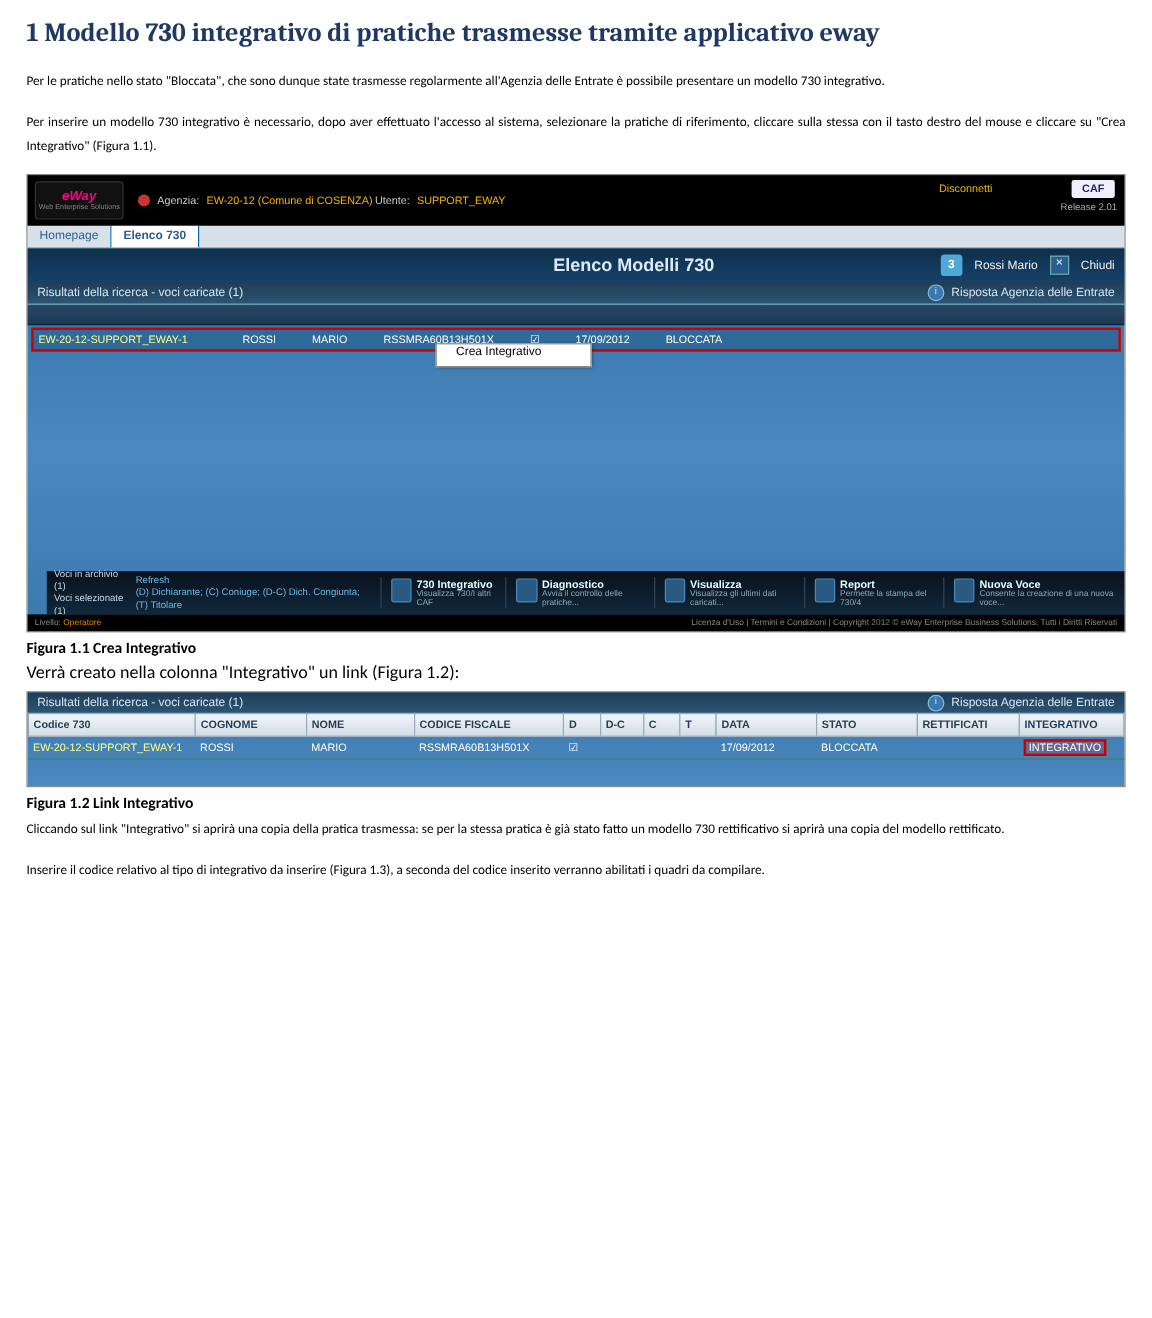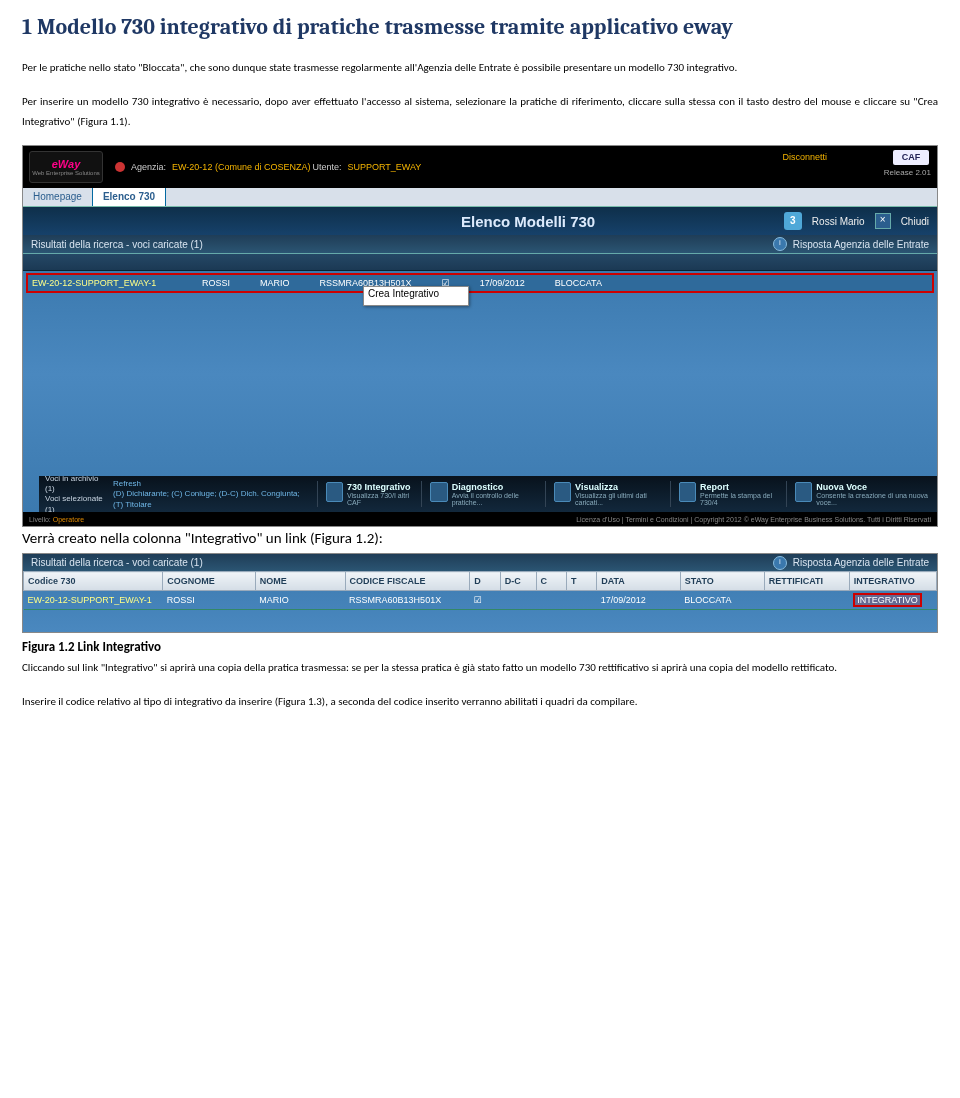--- a/index.html
+++ b/index.html
@@ -30,21 +30,21 @@
   .ss1 .titlebar .title { font-size:15px; font-weight:bold; color:#dceafc; margin-right:auto; margin-left:430px;}
   .ss1 .titlebar .num { width:18px; height:18px; background:#4fa8d8; color:#fff; border-radius:3px; text-align:center; line-height:18px; font-weight:bold;}
   .ss1 .titlebar .user { font-size:10px; color:#eee;}
   .ss1 .titlebar .closebtn { width:14px; height:14px; background:#2b5e8e; border:1px solid #6aa; text-align:center; line-height:12px;}
   .ss1 .results { height:18px; background:linear-gradient(#1f3d57,#2b5573); display:flex; align-items:center; padding:0 8px; font-size:10px; color:#d8e4f0; justify-content:space-between;}
   .ss1 .results .info-icon { width:12px; height:12px; border-radius:50%; background:#3a78ad; border:1px solid #8bd; text-align:center; line-height:10px; font-size:8px;}
   .ss1 .headerrow { height:16px; background:linear-gradient(#254866,#1b3954); border-top:1px solid #6aa; border-bottom:1px solid #0a2030;}
   .ss1 .datarow { height:16px; display:flex; align-items:center; padding:0 4px; gap:30px; font-size:9px; background:#2f6a9b; border:2px solid #c00; margin:2px 3px;}
   .ss1 .datarow .code { color:#ff8; width:140px;}
   .ss1 .datarow span { color:#fff;}
-  .ss1 .ctxmenu { position:absolute; top:140px; left:340px; width:96px; height:16px; background:#fff; color:#000; font-size:10px; padding:1px 4px; border:1px solid #888; box-shadow:1px 1px 3px rgba(0,0,0,.4);}
+  .ss1 .ctxmenu { position:absolute; top:140px; left:340px; width:96px; height:16px; background:#fff; color:#000; font-size:10px; padding:1px 16px; border:1px solid #888; box-shadow:1px 1px 3px rgba(0,0,0,.4);}
   .ss1 .bottombar { position:absolute; bottom:14px; left:16px; right:0; height:36px; background:linear-gradient(#08121c,#12283c); display:flex; align-items:center; padding:0 6px; gap:8px;}
   .ss1 .bottombar .col { font-size:8px; color:#c8d4e0; line-height:1.3; display:flex; flex-direction:column;}
   .ss1 .bottombar .col.blue { color:#6fb6e6;}
   .ss1 .bottombar .sep { width:1px; height:26px; background:#345;}
   .ss1 .bottombar .btn { display:flex; gap:4px; align-items:flex-start;}
   .ss1 .bottombar .btn .ic { width:18px; height:18px; background:#2a5a82; border:1px solid #4a8ab8; border-radius:2px;}
   .ss1 .bottombar .btn .txt { display:flex; flex-direction:column;}
   .ss1 .bottombar .btn .txt .t { color:#dff; font-weight:bold; font-size:9px;}
   .ss1 .bottombar .btn .txt .s { color:#8ab; font-size:7px;}
   .ss1 .footer { position:absolute; bottom:0; left:0; right:0; height:14px; background:#000; color:#888; font-size:7px; display:flex; align-items:center; padding:0 6px; gap:8px; justify-content:space-between;}
@@ -175,20 +175,21 @@
   <div class="footer">
     <span><span class="lv">Livello:</span> <span class="op">Operatore</span></span>
     <span>
       <span>Licenza d'Uso</span> |
       <span>Termini e Condizioni</span> |
       <span>Copyright 2012 © eWay Enterprise Business Solutions. Tutti i Diritti Riservati</span>
     </span>
   </div>
 </div>
 
+<p class="caption">Figura 1.1 Crea Integrativo</p>
 <p class="after-cap">Verrà creato nella colonna "Integrativo" un link (Figura 1.2):</p>
 
 <div class="screenshot ss2">
   <div class="results">
     <span>Risultati della ricerca - voci caricate (1)</span>
     <span style="display:flex;gap:6px;align-items:center;">
       <span class="info-icon">i</span>
       <span>Risposta Agenzia delle Entrate</span>
     </span>
   </div>

